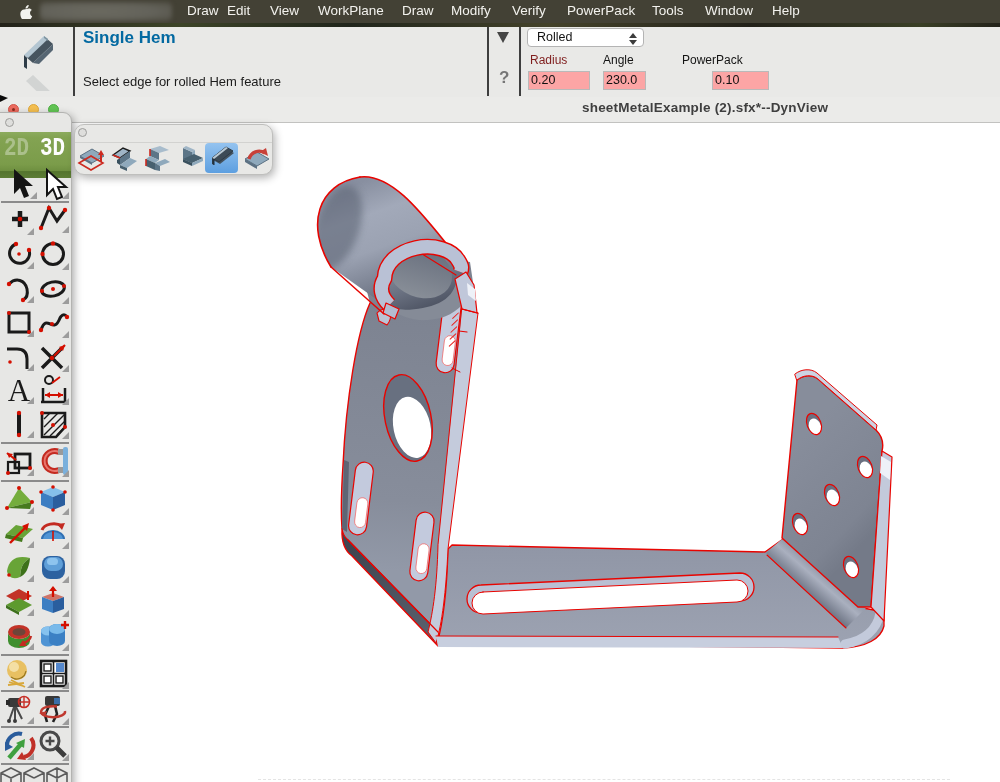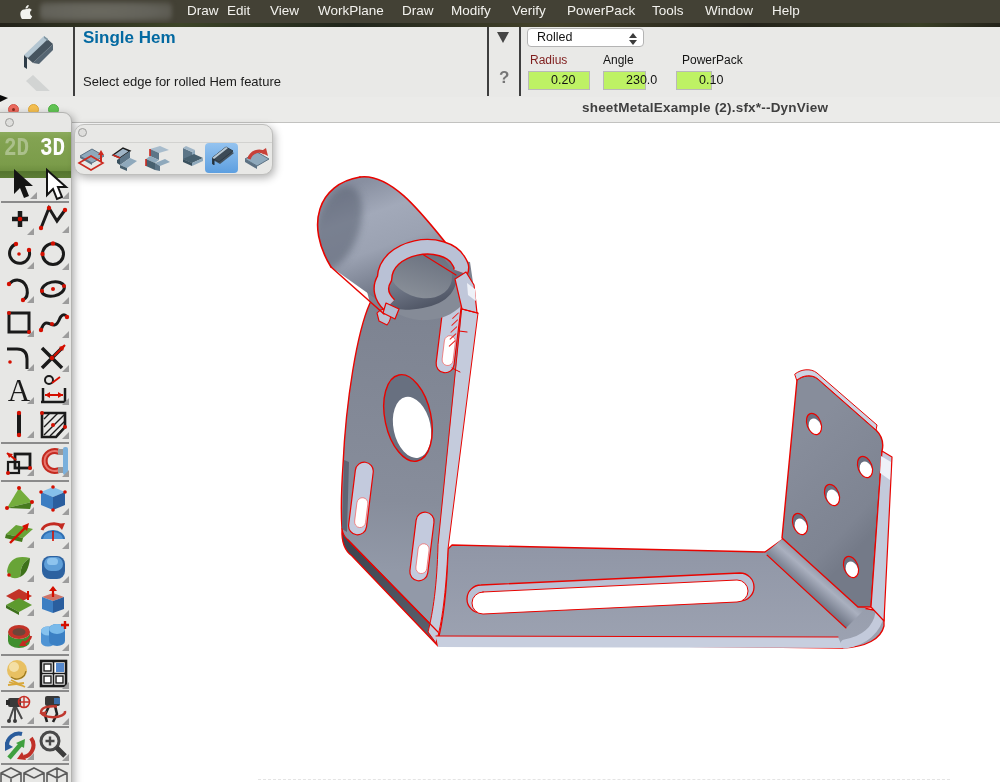--- a/index.html
+++ b/index.html
@@ -15,21 +15,21 @@
 .tl{position:absolute;top:104px;width:11px;height:11px;border-radius:50%;box-sizing:border-box;}
 #ttext{position:absolute;top:100px;left:582px;font-size:13.5px;font-weight:bold;color:#3f3f3f;letter-spacing:0.2px;text-align:right;}
 #canvas{position:absolute;left:0;top:123px;width:1000px;height:659px;background:#fff;}
 #shname{position:absolute;left:83px;top:28px;font-size:17px;font-weight:bold;color:#0369a1;}
 #shsub{position:absolute;left:83px;top:74px;font-size:13px;color:#1c1c1c;}
 #tri{position:absolute;left:497px;top:32px;width:0;height:0;border-left:6.5px solid transparent;border-right:6.5px solid transparent;border-top:11px solid #454545;}
 #qmark{position:absolute;left:499px;top:68px;font-size:17px;font-weight:bold;color:#767676;}
 #dropdown{position:absolute;left:527px;top:28px;width:117px;height:19px;background:#fff;border:1px solid #b4b4b4;border-radius:4px;box-sizing:border-box;font-size:12.5px;color:#111;line-height:17px;padding-left:9px;}
 .ddarr{position:absolute;right:6px;width:0;height:0;border-left:4px solid transparent;border-right:4px solid transparent;}
 .flabel{position:absolute;top:53px;font-size:12px;color:#141414;}
-.fbox{position:absolute;top:71px;height:19px;background:#bef264;border:1px solid #b9b9b9;box-sizing:border-box;font-size:12.5px;color:#111;line-height:17px;padding-left:22px;}
+.fbox{position:absolute;top:71px;height:19px;background:#fca5a5;border:1px solid #b9b9b9;box-sizing:border-box;font-size:12.5px;color:#111;line-height:17px;padding-left:2px;}
 #lpal{position:absolute;left:-10px;top:112px;width:82px;height:700px;background:#e7e7e5;border:1px solid #b3b3b1;border-radius:9px;box-shadow:2px 3px 8px rgba(0,0,0,0.35);box-sizing:border-box;}
 #lpalc{position:absolute;left:0;top:112px;width:72px;height:670px;overflow:hidden;}
 #smpal{position:absolute;left:74px;top:124px;width:199px;height:51px;background:#e8e8e6;border:1px solid #bfbfbd;border-radius:10px;box-shadow:2px 3px 8px rgba(0,0,0,0.3);box-sizing:border-box;}
 .palcirc{position:absolute;width:9px;height:9px;border-radius:50%;border:1.5px solid #9d9d9b;background:#dededc;box-sizing:border-box;}
 #greenblk{position:absolute;left:0px;top:132px;width:71px;height:46px;background:linear-gradient(180deg,#8cab5e 0,#83a352 12%,#7b9c4a 70%,#6f9040 84%,#54742e 86%,#5d7d35 100%);font-family:Liberation Mono, monospace;}
 #greenblk .t2d{position:absolute;left:4px;top:1px;font-size:26px;font-weight:bold;color:#abc08b;transform:scaleX(0.8);transform-origin:left;}
 #greenblk .t3d{position:absolute;left:40px;top:1px;font-size:26px;font-weight:bold;color:#fdfdfd;transform:scaleX(0.8);transform-origin:left;}
 .hsep{position:absolute;left:1px;width:68px;height:2px;background:#8b8b8b;}
 .ic{position:absolute;width:34px;height:34px;}
 .ic .fly{fill:#9c9c9c;}
@@ -234,21 +234,21 @@
 <div id="qmark">?</div>
 <div id="dropdown">Rolled
   <span class="ddarr" style="top:4px;border-bottom:5px solid #3c3c3c;"></span>
   <span class="ddarr" style="top:11px;border-top:5px solid #3c3c3c;"></span>
 </div>
 <div class="flabel" style="left:530px;color:#7f1d1d">Radius</div>
 <div class="flabel" style="left:603px">Angle</div>
 <div class="flabel" style="left:682px">PowerPack</div>
 <div class="fbox" style="left:528px;width:62px">0.20</div>
 <div class="fbox" style="left:603px;width:43px">230.0</div>
-<div class="fbox" style="left:676px;width:36px">0.10</div>
+<div class="fbox" style="left:712px;width:57px">0.10</div>
 <div id="titlebar"></div>
 <div id="blackwedge"></div>
 <div class="tl" style="left:8px;background:#ed6b5f;border:1px solid #d2584c;"></div>
 <div class="tl" style="left:28px;background:#f5bf50;border:1px solid #dda73e;"></div>
 <div class="tl" style="left:48px;background:#62c554;border:1px solid #4faf43;"></div>
 <div style="position:absolute;left:12px;top:108px;width:3px;height:3px;border-radius:50%;background:#8c2b1e;"></div>
 <div id="ttext">sheetMetalExample (2).sfx*--DynView</div>
 <div id="lpal"></div>
 <div id="lpalc"></div>
 <div id="greenblk">

